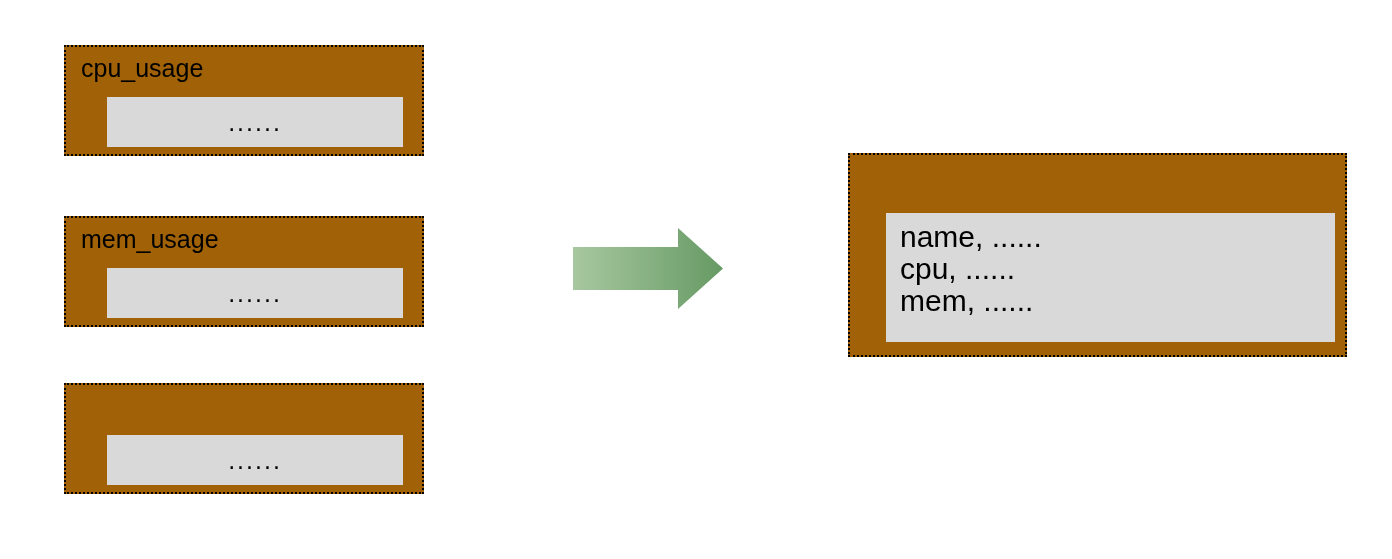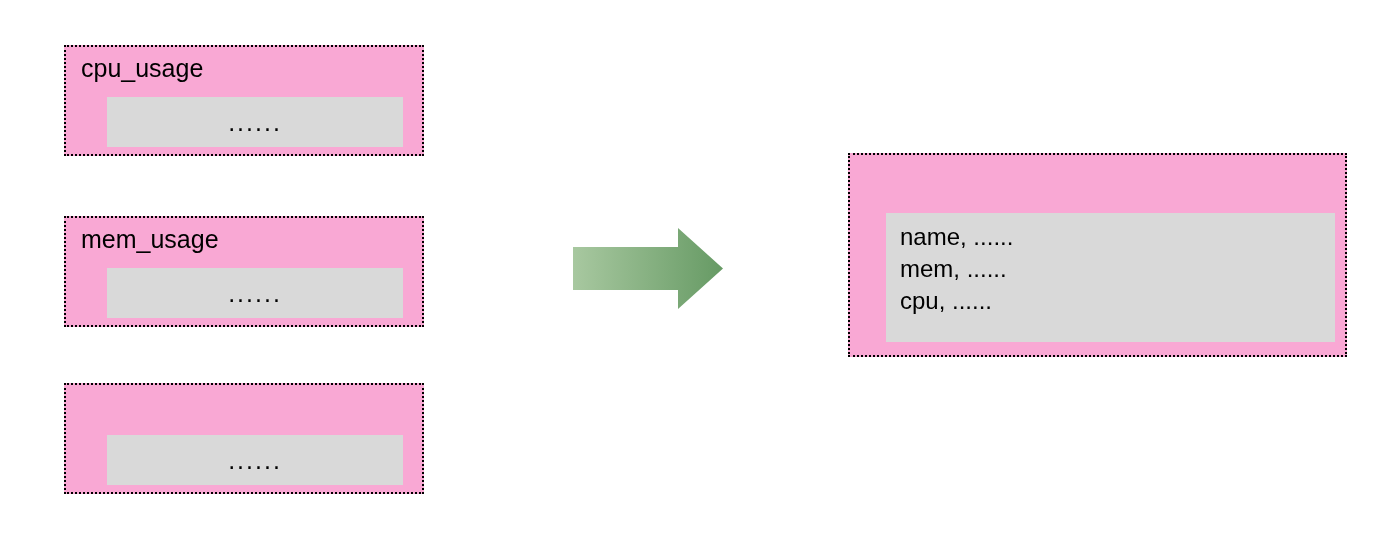--- a/index.html
+++ b/index.html
@@ -14,21 +14,21 @@
     background: #ffffff;
     font-family: "Liberation Sans", sans-serif;
     overflow: hidden;
   }
 
   
   .table-card {
     position: absolute;
     box-sizing: border-box;
     border: 2px dotted #000000;
-    background: #f9a8d4;
+    background: #a16207;
   }
   .table-title {
     position: absolute;
     left: 15px;
     top: 6px;
     font-size: 25px;
     line-height: 30px;
     color: #000000;
     white-space: nowrap;
   }
@@ -67,21 +67,21 @@
   }
   .target-card .table-panel {
     left: 36px;
     top: 58px;
     right: 10px;
     bottom: 13px;
     padding: 8px 0 0 14px;
     box-sizing: border-box;
   }
   .field-row {
-    font-size: 24px;
+    font-size: 30px;
     line-height: 32px;
     color: #000000;
     white-space: nowrap;
   }
 
   
   .arrow {
     position: absolute;
     left: 573px;
     top: 228px;
@@ -120,18 +120,18 @@
         <stop offset="0%" stop-color="#a8c8a0"></stop>
         <stop offset="100%" stop-color="#669a64"></stop>
       </linearGradient>
     </defs>
     <polygon points="0,19 105,19 105,0 150,40.5 105,81 105,62 0,62" fill="url(#arrowGrad)"></polygon>
   </svg>
 
   <div class="table-card target-card">
     <div class="table-panel">
       <div class="field-row">name, ......</div>
+      <div class="field-row">cpu, ......</div>
       <div class="field-row">mem, ......</div>
-      <div class="field-row">cpu, ......</div>
     </div>
   </div>
 
 </div>
 
 </body></html>

